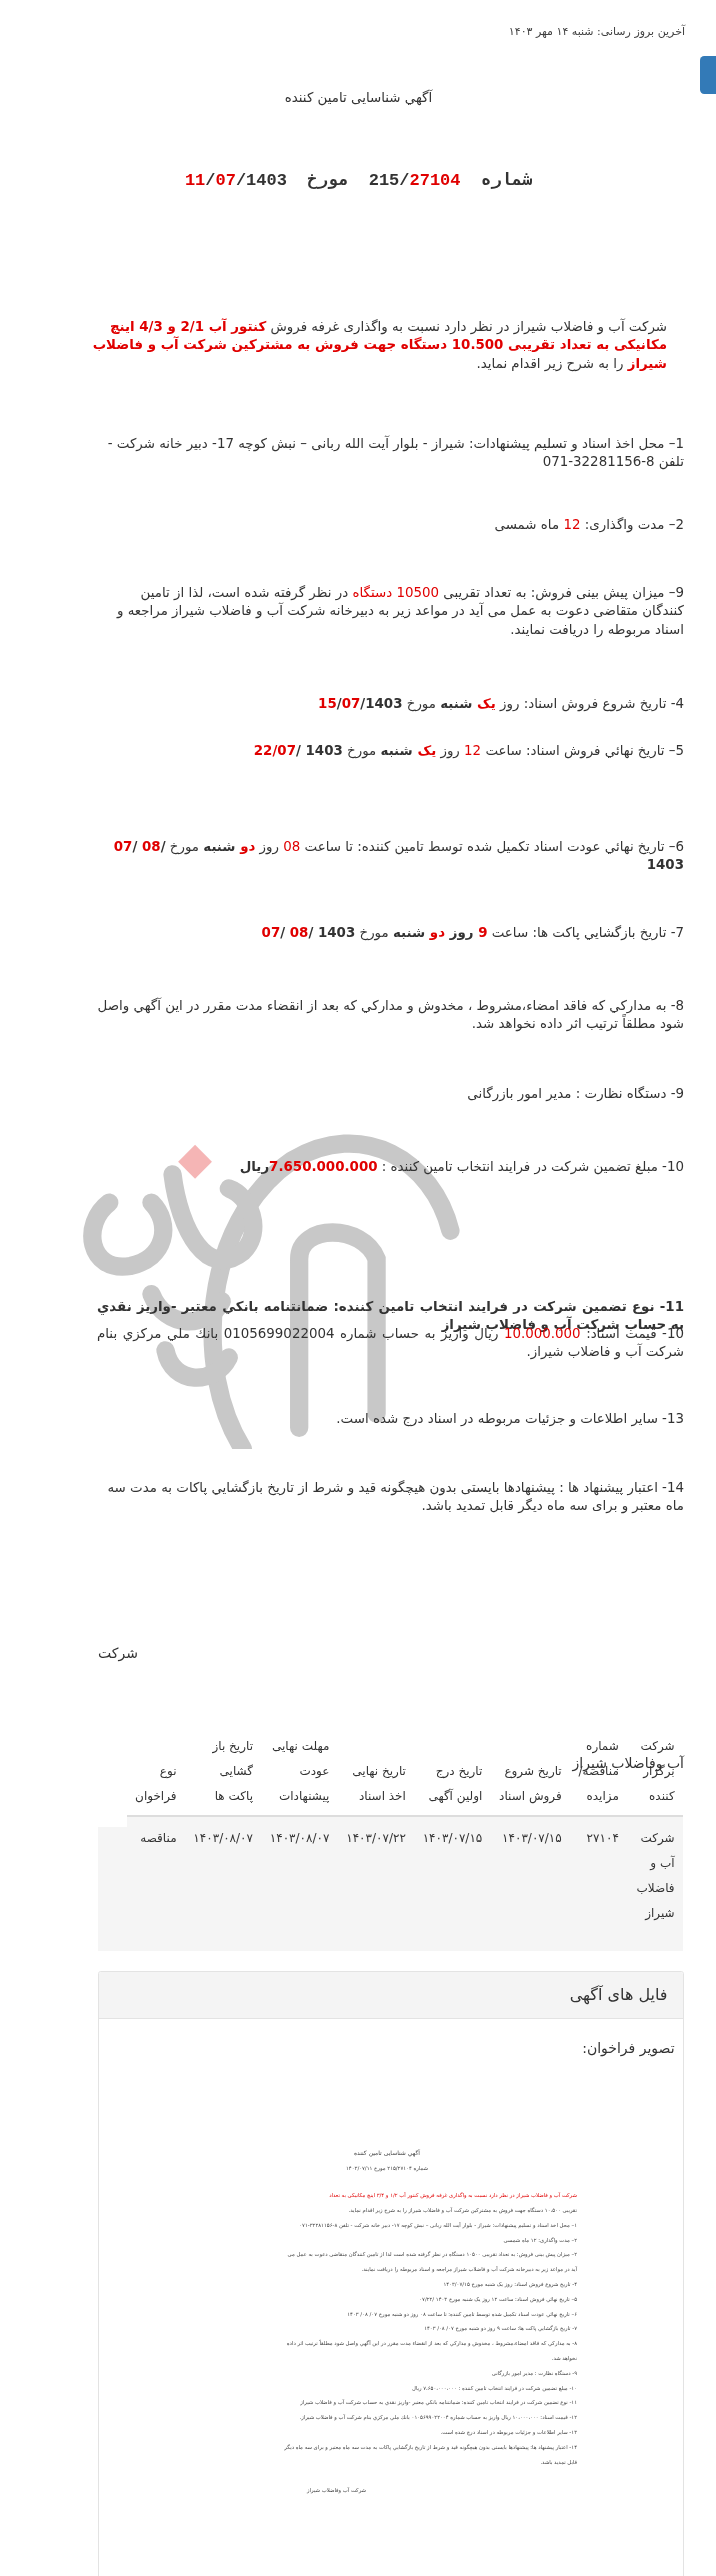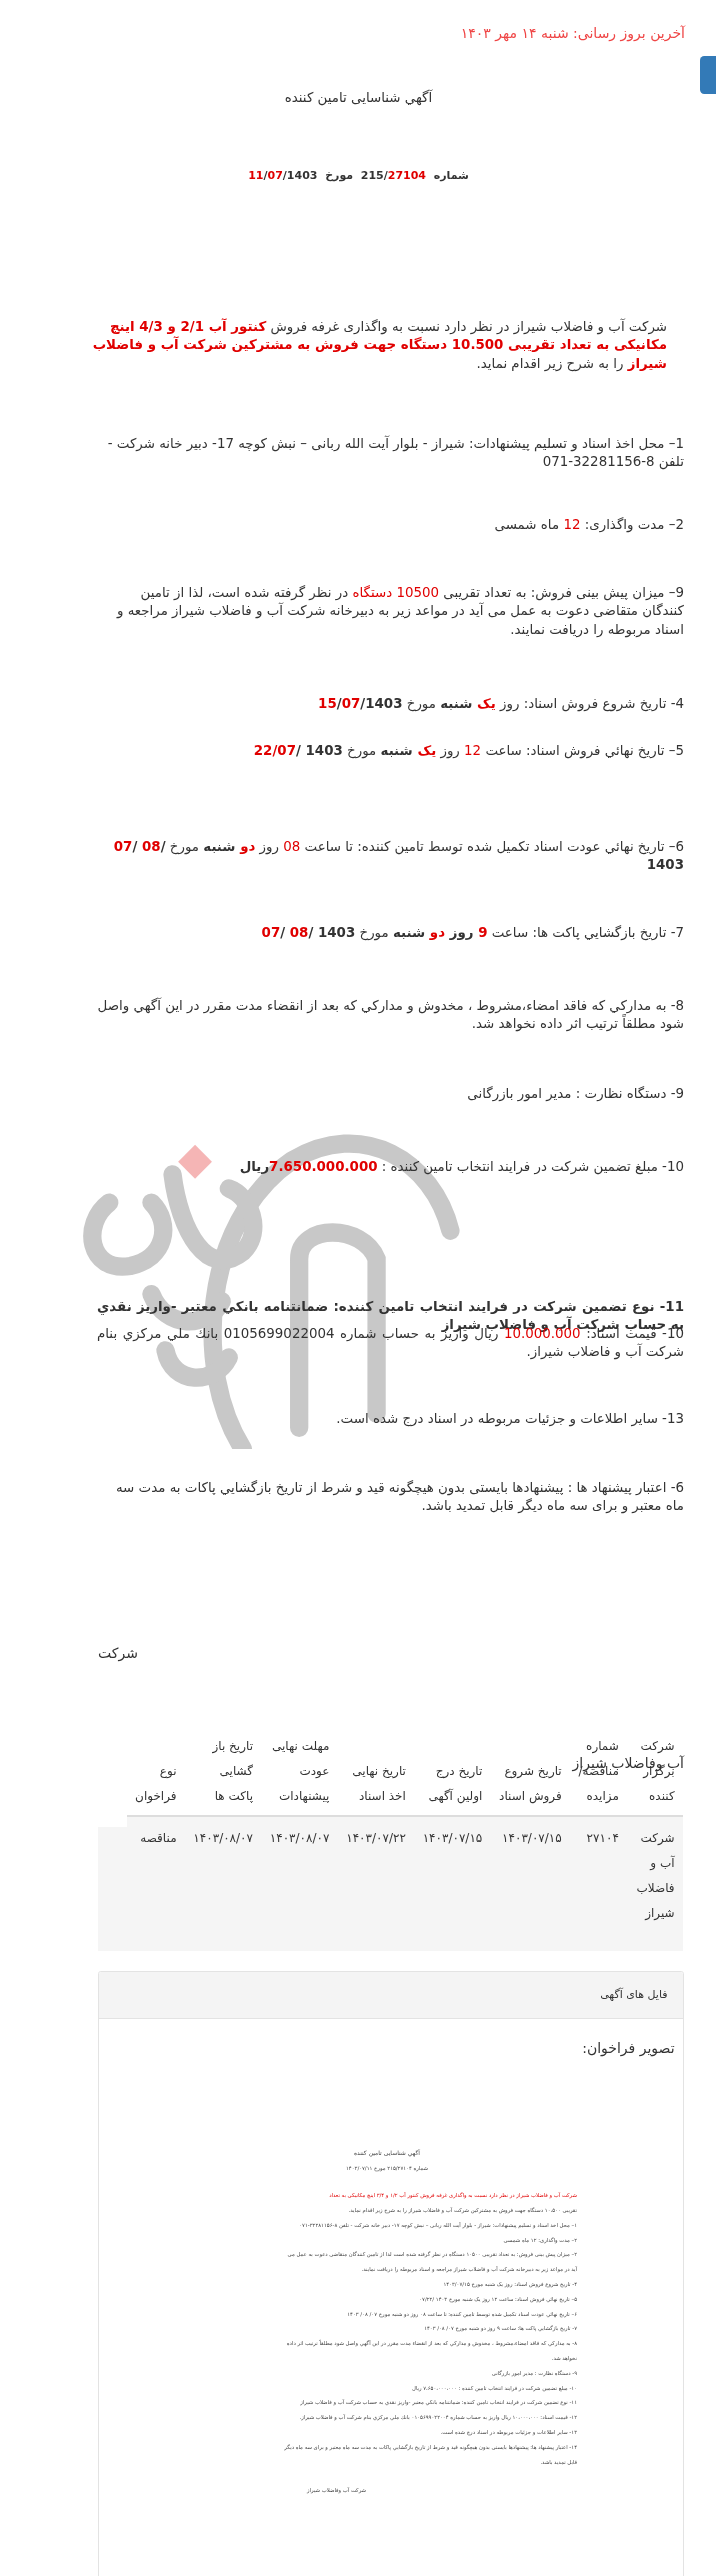--- a/index.html
+++ b/index.html
@@ -4,33 +4,33 @@
 <style>
   html, body { margin: 0; padding: 0; background: #ffffff; }
   body {
     width: 717px; height: 2576px; position: relative; overflow: hidden;
     font-family: "DejaVu Sans", "Liberation Sans", sans-serif;
     color: #333333;
     direction: rtl;
   }
   .abs { position: absolute; }
   .updated {
-    top: 25px; right: 32px; font-size: 14px; color: #ef4444;
+    top: 25px; right: 32px; font-size: 11px; color: #404040;
   }
   .side-tab {
     top: 56px; right: 0; width: 17px; height: 38px;
     background: #337ab7; border-radius: 4.2px 0 0 4.2px;
   }
   .title {
     top: 90px; left: 0; width: 717px; text-align: center; direction: rtl;
     font-size: 13.4px; color: #333;
   }
   .number-line {
     top: 169px; left: 0; width: 717px; text-align: center; direction: rtl;
-    font-size: 11px; font-weight: bold; color: #333;
+    font-size: 17px; font-weight: bold; color: #333; font-family: Liberation Mono, monospace;
   }
   .red { color: #e00000; }
   .bold { font-weight: bold; }
   .content {
     right: 33px; width: 587px; font-size: 13.4px; line-height: 18.3px; color: #333;
     text-align: right;
   }
   .content p { margin: 0; }
   .intro { top: 318px; padding-right: 17px; }
   .p1 { top: 435px; }
@@ -65,21 +65,21 @@
   .tbl td { text-align: right; vertical-align: top; padding: 9.8px 8.4px 14px 8.4px; line-height: 25px; background: #f5f5f5; }
   .tbl td.wrap { white-space: normal; width: 39px; }
   .tbl-bg { top: 1827px; left: 98px; width: 585px; height: 124px; background: #f5f5f5; }
 
   .panel {
     top: 1971px; left: 98px; width: 584px; height: 612px;
     border: 0.7px solid #e3e3e3; border-radius: 2.8px 2.8px 0 0; background: #fff;
   }
   .panel-head {
     height: 46px; background: #f4f4f4; border-bottom: 0.7px solid #e3e3e3;
-    font-size: 11px; line-height: 46px; padding-right: 15.5px; color: #333;
+    font-size: 16px; line-height: 46px; padding-right: 15.5px; color: #333;
     border-radius: 2.8px 2.8px 0 0;
   }
   .panel-subtitle { position: absolute; top: 68px; right: 8.4px; font-size: 14px; color: #333; }
   .scan {
     position: absolute; top: 174px; left: 98px; width: 380px; height: 394px;
     direction: rtl; font-size: 5.3px; line-height: 14.8px; color: #444; filter: blur(0.2px);
   }
   .scan .c { text-align: center; }
   .scan p { margin: 0; text-align: right; }
 </style>
@@ -167,21 +167,21 @@
   </div>
 <div class="abs content p12">
     <p>
   <span>10- قيمت اسناد: </span><span class="red">10.000.000</span><span> ريال واريز به حساب شماره 0105699022004 بانك ملي مرکزي بنام شرکت آب و فاضلاب شيراز.</span>
 </p>
   </div>
 <div class="abs content p13">
     <p>13- ساير اطلاعات و جزئيات مربوطه در اسناد درج شده است.</p>
   </div>
 <div class="abs content p14">
-    <p>6- اعتبار پيشنهاد ها : پيشنهادها بايستی بدون هيچگونه قيد و شرط از تاريخ بازگشايي پاکات به مدت سه ماه معتبر و برای سه ماه ديگر قابل تمديد باشد.</p>
+    <p>14- اعتبار پيشنهاد ها : پيشنهادها بايستی بدون هيچگونه قيد و شرط از تاريخ بازگشايي پاکات به مدت سه ماه معتبر و برای سه ماه ديگر قابل تمديد باشد.</p>
   </div>
 
 <div class="abs company-label">شرکت</div>
 <div class="abs company-name">آب وفاضلاب شیراز</div>
 
 <div class="abs tbl-bg"></div>
 <div class="abs tbl">
   <table>
     <thead>
       <tr>

